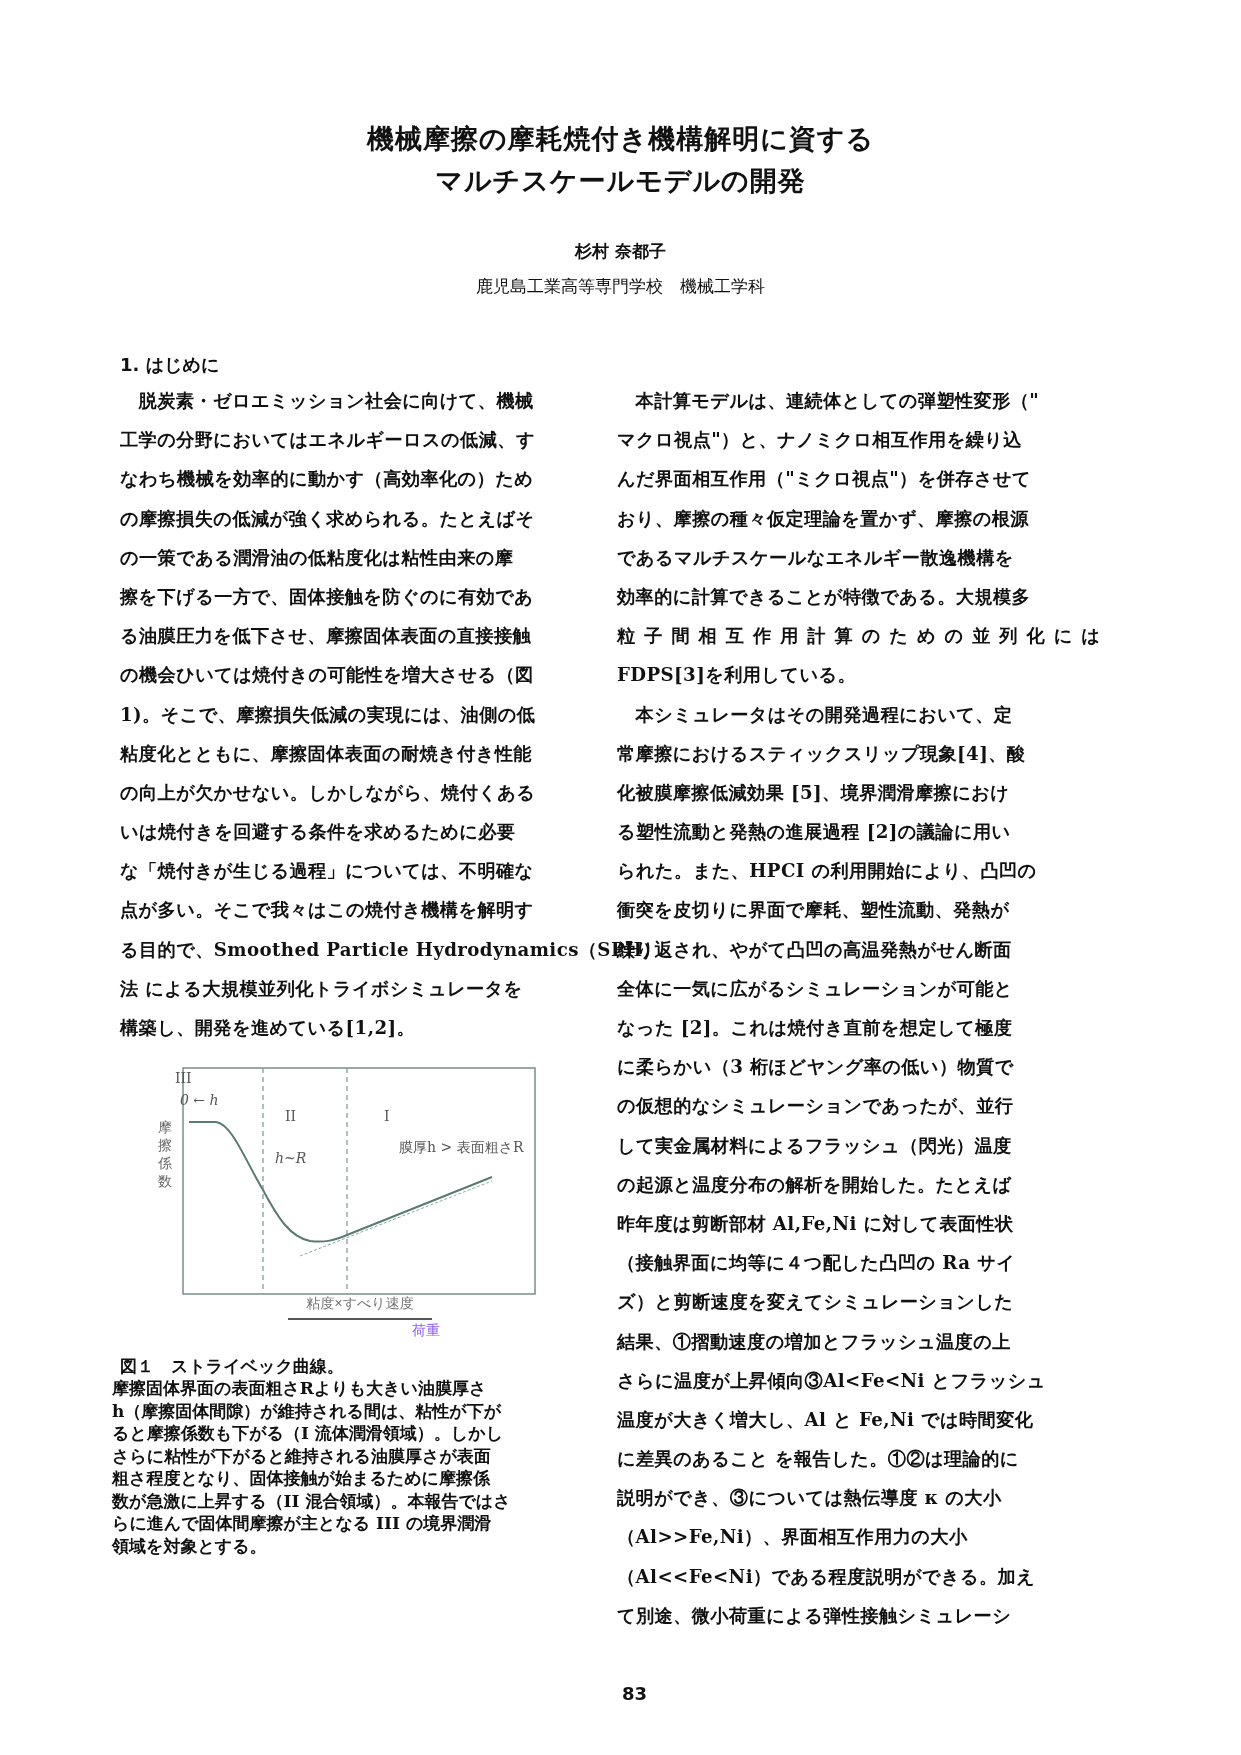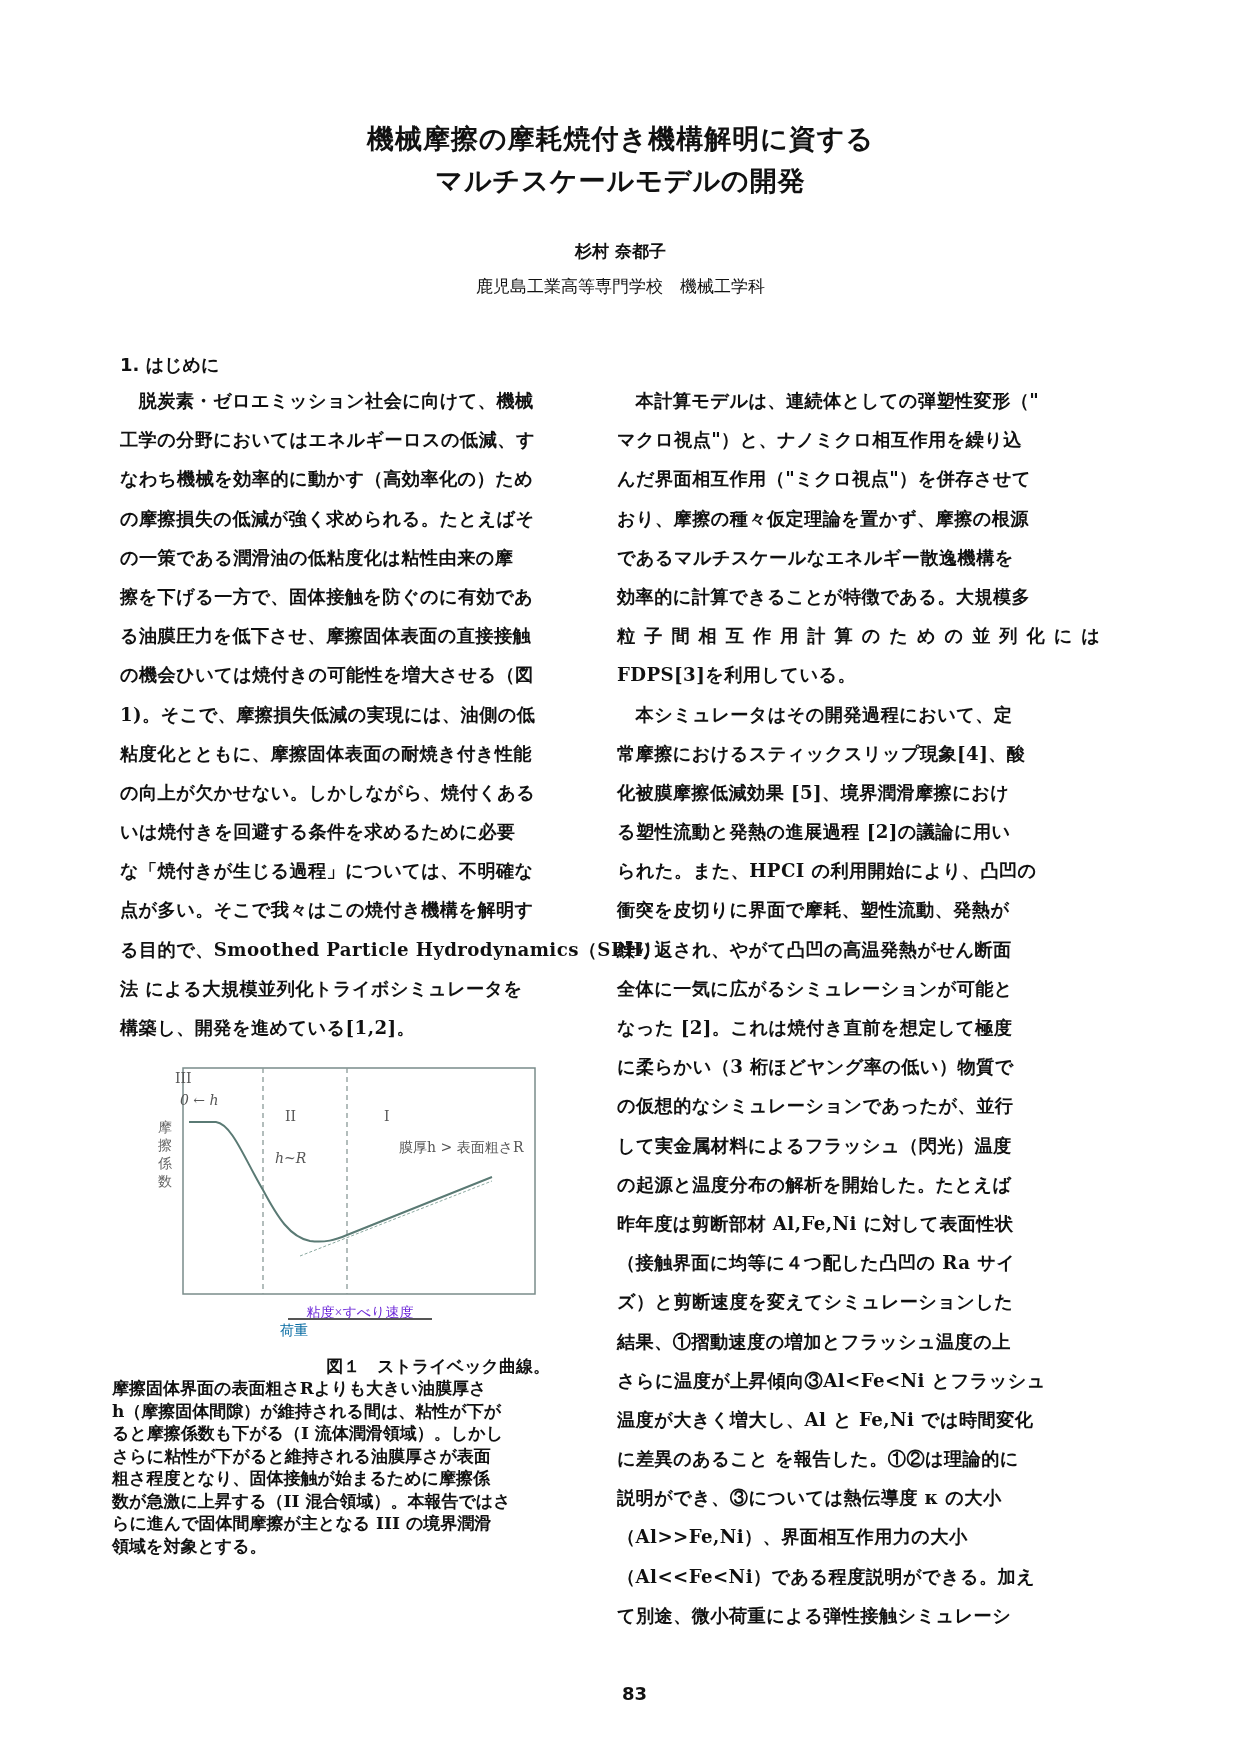--- a/index.html
+++ b/index.html
@@ -28,25 +28,25 @@
     position: absolute; font-size: 18.2px; font-weight: bold; letter-spacing: 0.4px;
   }
   .col .line { height: 39.2px; line-height: 39.2px; white-space: nowrap; }
   .col-left { left: 120px; top: 381px; width: 455px; }
   .col-right { left: 617px; top: 381px; width: 455px; }
 
   .figure { position: absolute; left: 150px; top: 1050px; width: 400px; height: 245px; }
   .figure svg { position: absolute; left: 0; top: 0; }
   .fig-label { position: absolute; font-family: "DejaVu Serif", serif; font-size: 14px; color: #555; font-weight: normal; }
   .ylabel { position: absolute; left: 155px; top: 1118px; width: 20px; font-family: "DejaVu Sans", sans-serif; font-size: 14px; color: #666; line-height: 18px; text-align: center; }
-  .xlabel-num { position: absolute; left: 280px; top: 1295px; width: 160px; text-align: center; font-family: Liberation Serif, serif; font-size: 14px; color: #6d28d9; margin-top: 9px; }
+  .xlabel-num { position: absolute; left: 280px; top: 1295px; width: 160px; text-align: center; font-family: Liberation Mono, monospace; font-size: 14px; color: #737373; }
   .xlabel-bar { position: absolute; left: 288px; top: 1318px; width: 144px; border-top: 2px solid #555; }
-  .xlabel-den { position: absolute; left: 280px; top: 1322px; width: 160px; text-align: left; font-family: "DejaVu Sans", sans-serif; font-size: 14px; color: #0369a1; }
+  .xlabel-den { position: absolute; left: 280px; top: 1322px; width: 160px; text-align: right; font-family: "DejaVu Sans", sans-serif; font-size: 14px; color: #8b5cf6; }
 
-  .caption-title { position: absolute; left: 120px; top: 1355px; width: 430px; text-align: right; font-size: 17px; font-weight: bold; }
+  .caption-title { position: absolute; left: 120px; top: 1355px; width: 430px; text-align: left; font-size: 17px; font-weight: bold; }
   .caption { position: absolute; left: 112px; top: 1377px; width: 440px; font-size: 17px; font-weight: bold; }
   .caption .line { height: 22.5px; line-height: 22.5px; white-space: nowrap; }
 
   .page-number { position: absolute; left: 0; width: 1241px; top: 1683px; text-align: center; font-family: "DejaVu Sans", sans-serif; font-weight: bold; font-size: 18px; margin-left: 14px; }
 </style>
 </head>
 <body>
 
 <div class="title">
   <div>機械摩擦の摩耗焼付き機構解明に資する</div>

